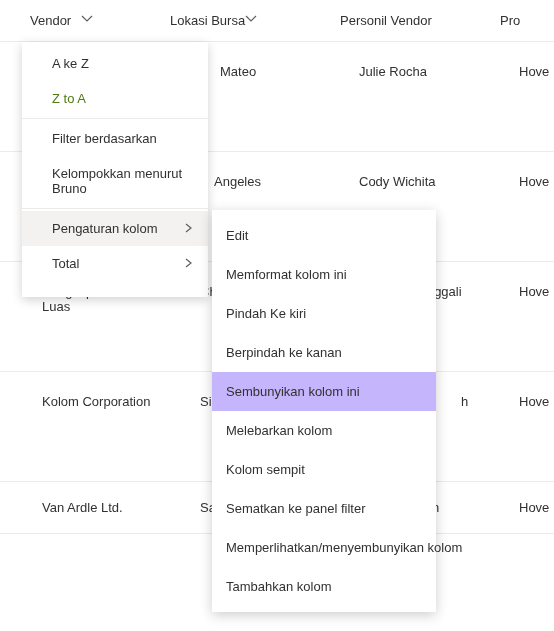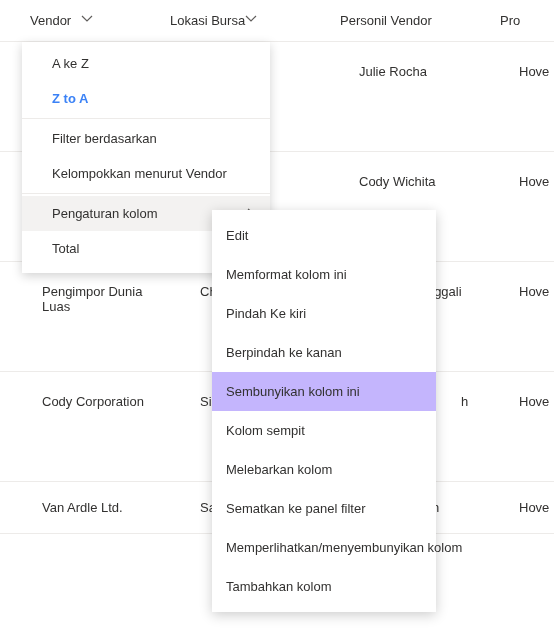--- a/index.html
+++ b/index.html
@@ -48,38 +48,38 @@
     .data-row.short { min-height: 52px; padding-top:18px; padding-bottom:18px;}
     .cell-vendor { width: 170px; padding-left: 42px; }
     .cell-lokasi { width: 170px; }
     .cell-personil { width: 160px; margin-left: 19px; }
     .cell-pro { width: 100px; }
     
     .menu1 {
       position:absolute;
       top:42px;
       left:22px;
-      width:248px;
+      width:186px;
       background:#fff;
       box-shadow: 0 3px 10px rgba(0,0,0,0.18);
       z-index: 10;
       padding-top:4px;
-      padding-bottom:7px;
+      padding-bottom:16px;
     }
     .menu1 .mitem {
       padding: 10px 14px 10px 30px;
       font-size: 13px;
       cursor:pointer;
       position:relative;
       display:flex;
       align-items:center;
       justify-content:space-between;
     }
     .menu1 .mitem.hover { background:#f3f2f1; }
-    .menu1 .mitem.faded { color:#3b82f6;font-weight:bold; }
+    .menu1 .mitem.faded { color:#4d7c0f; }
     .menu1 hr {
       border:none;
       border-top:1px solid #edebe9;
       margin:2px 0;
     }
     .arrow-right svg { width:10px; height:10px; }
     
     .menu2 {
       position:absolute;
       top:210px;
@@ -144,21 +144,21 @@
   </div>
 
   <div class="data-row tall">
     <div class="cell-vendor">Pengimpor Dunia Luas</div>
     <div class="cell-lokasi" style="padding-left:30px;">Chi</div>
     <div class="cell-personil" style="padding-left:52px;">Penggali</div>
     <div class="cell-pro">Hove</div>
   </div>
 
   <div class="data-row tall">
-    <div class="cell-vendor">Cody Corporation</div>
+    <div class="cell-vendor">Kolom Corporation</div>
     <div class="cell-lokasi" style="padding-left:30px;">Sir</div>
     <div class="cell-personil" style="padding-left:102px;">h</div>
     <div class="cell-pro">Hove</div>
   </div>
 
   <div class="data-row short">
     <div class="cell-vendor">Van Ardle Ltd.</div>
     <div class="cell-lokasi" style="padding-left:30px;">
       <span>San</span>
       <span style="margin-left:3px;">Bruno</span>
@@ -174,21 +174,21 @@
     <span>A ke Z</span>
   </div>
   <div class="mitem faded">
     <span>Z to A</span>
   </div>
   <hr>
   <div class="mitem">
     <span>Filter berdasarkan</span>
   </div>
   <div class="mitem">
-    <span>Kelompokkan menurut Vendor</span>
+    <span>Kelompokkan menurut Bruno</span>
   </div>
   <hr>
   <div class="mitem hover">
     <span>Pengaturan kolom</span>
     <span class="arrow-right">
       <svg viewBox="0 0 10 10">
           <path d="M2 1 L7 5 L2 9" fill="none" stroke="#605e5c" stroke-width="1.2"></path>
         </svg>
     </span>
   </div>
@@ -201,18 +201,18 @@
     </span>
   </div>
 </div>
 
 <div class="menu2">
   <div class="sitem">Edit</div>
   <div class="sitem">Memformat kolom ini</div>
   <div class="sitem">Pindah Ke kiri</div>
   <div class="sitem">Berpindah ke kanan</div>
   <div class="sitem hover">Sembunyikan kolom ini</div>
+  <div class="sitem">Melebarkan kolom</div>
   <div class="sitem">Kolom sempit</div>
-  <div class="sitem">Melebarkan kolom</div>
   <div class="sitem">Sematkan ke panel filter</div>
   <div class="sitem">Memperlihatkan/menyembunyikan kolom</div>
   <div class="sitem">Tambahkan kolom</div>
 </div>
 
 </body></html>

